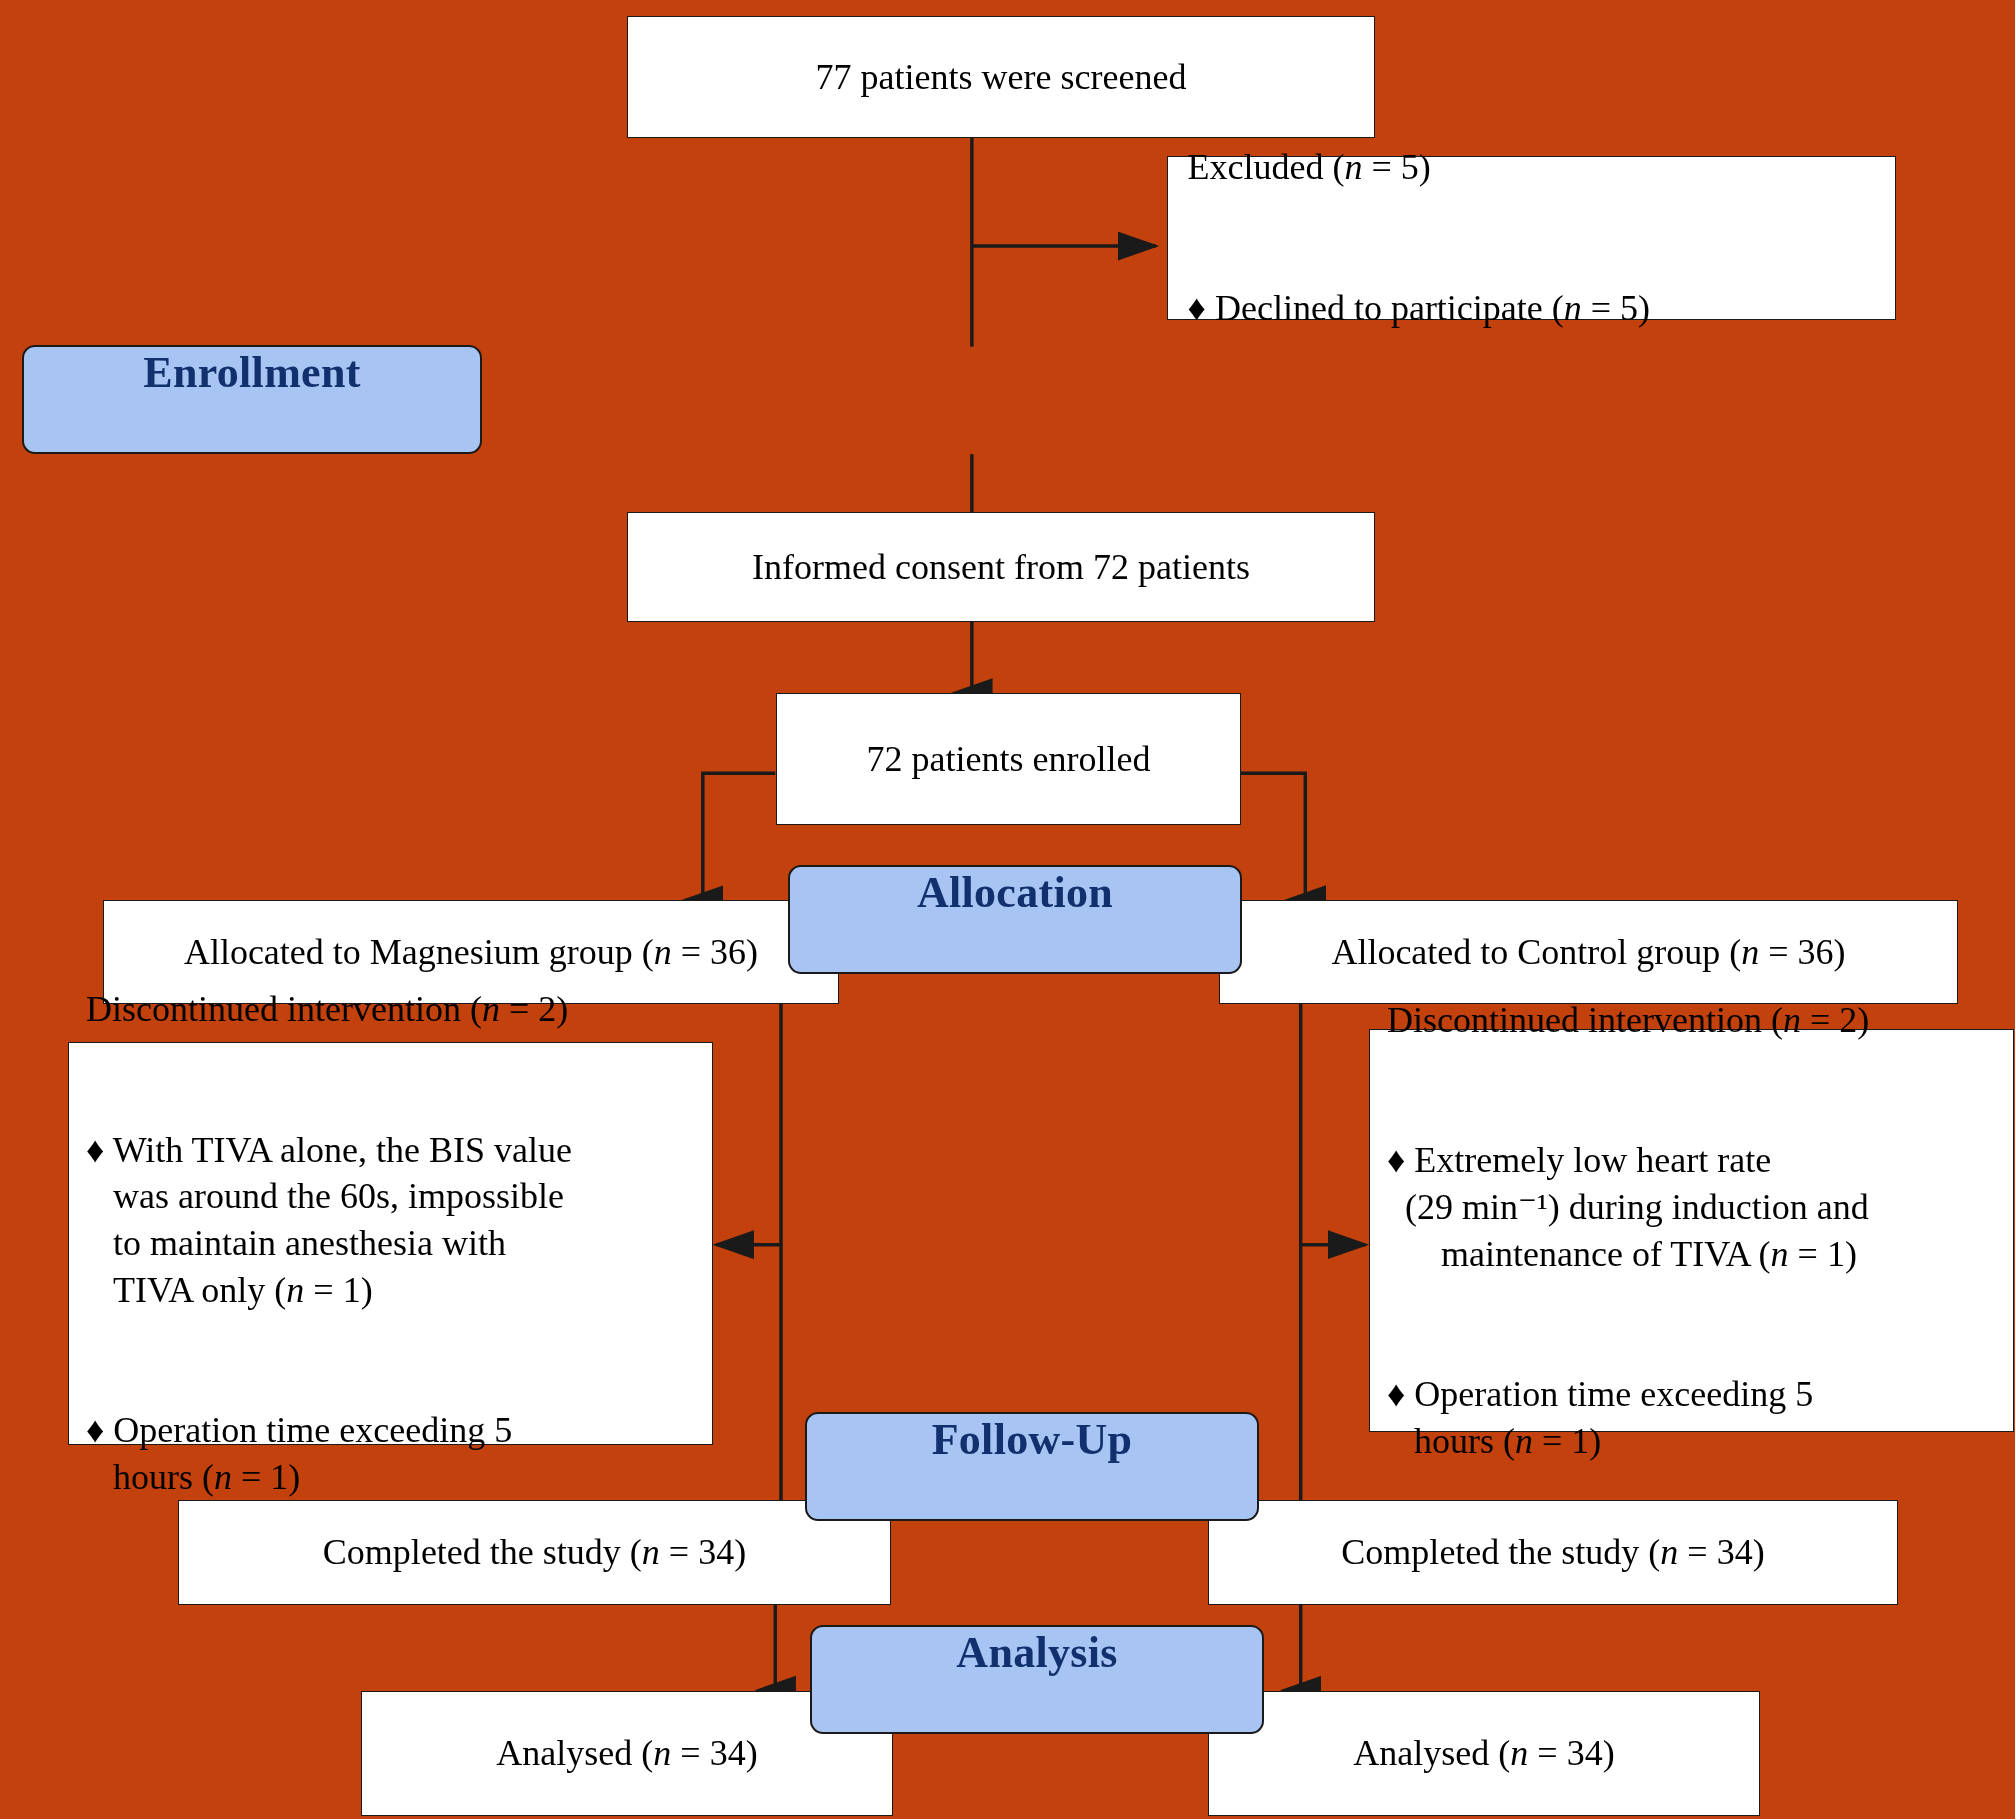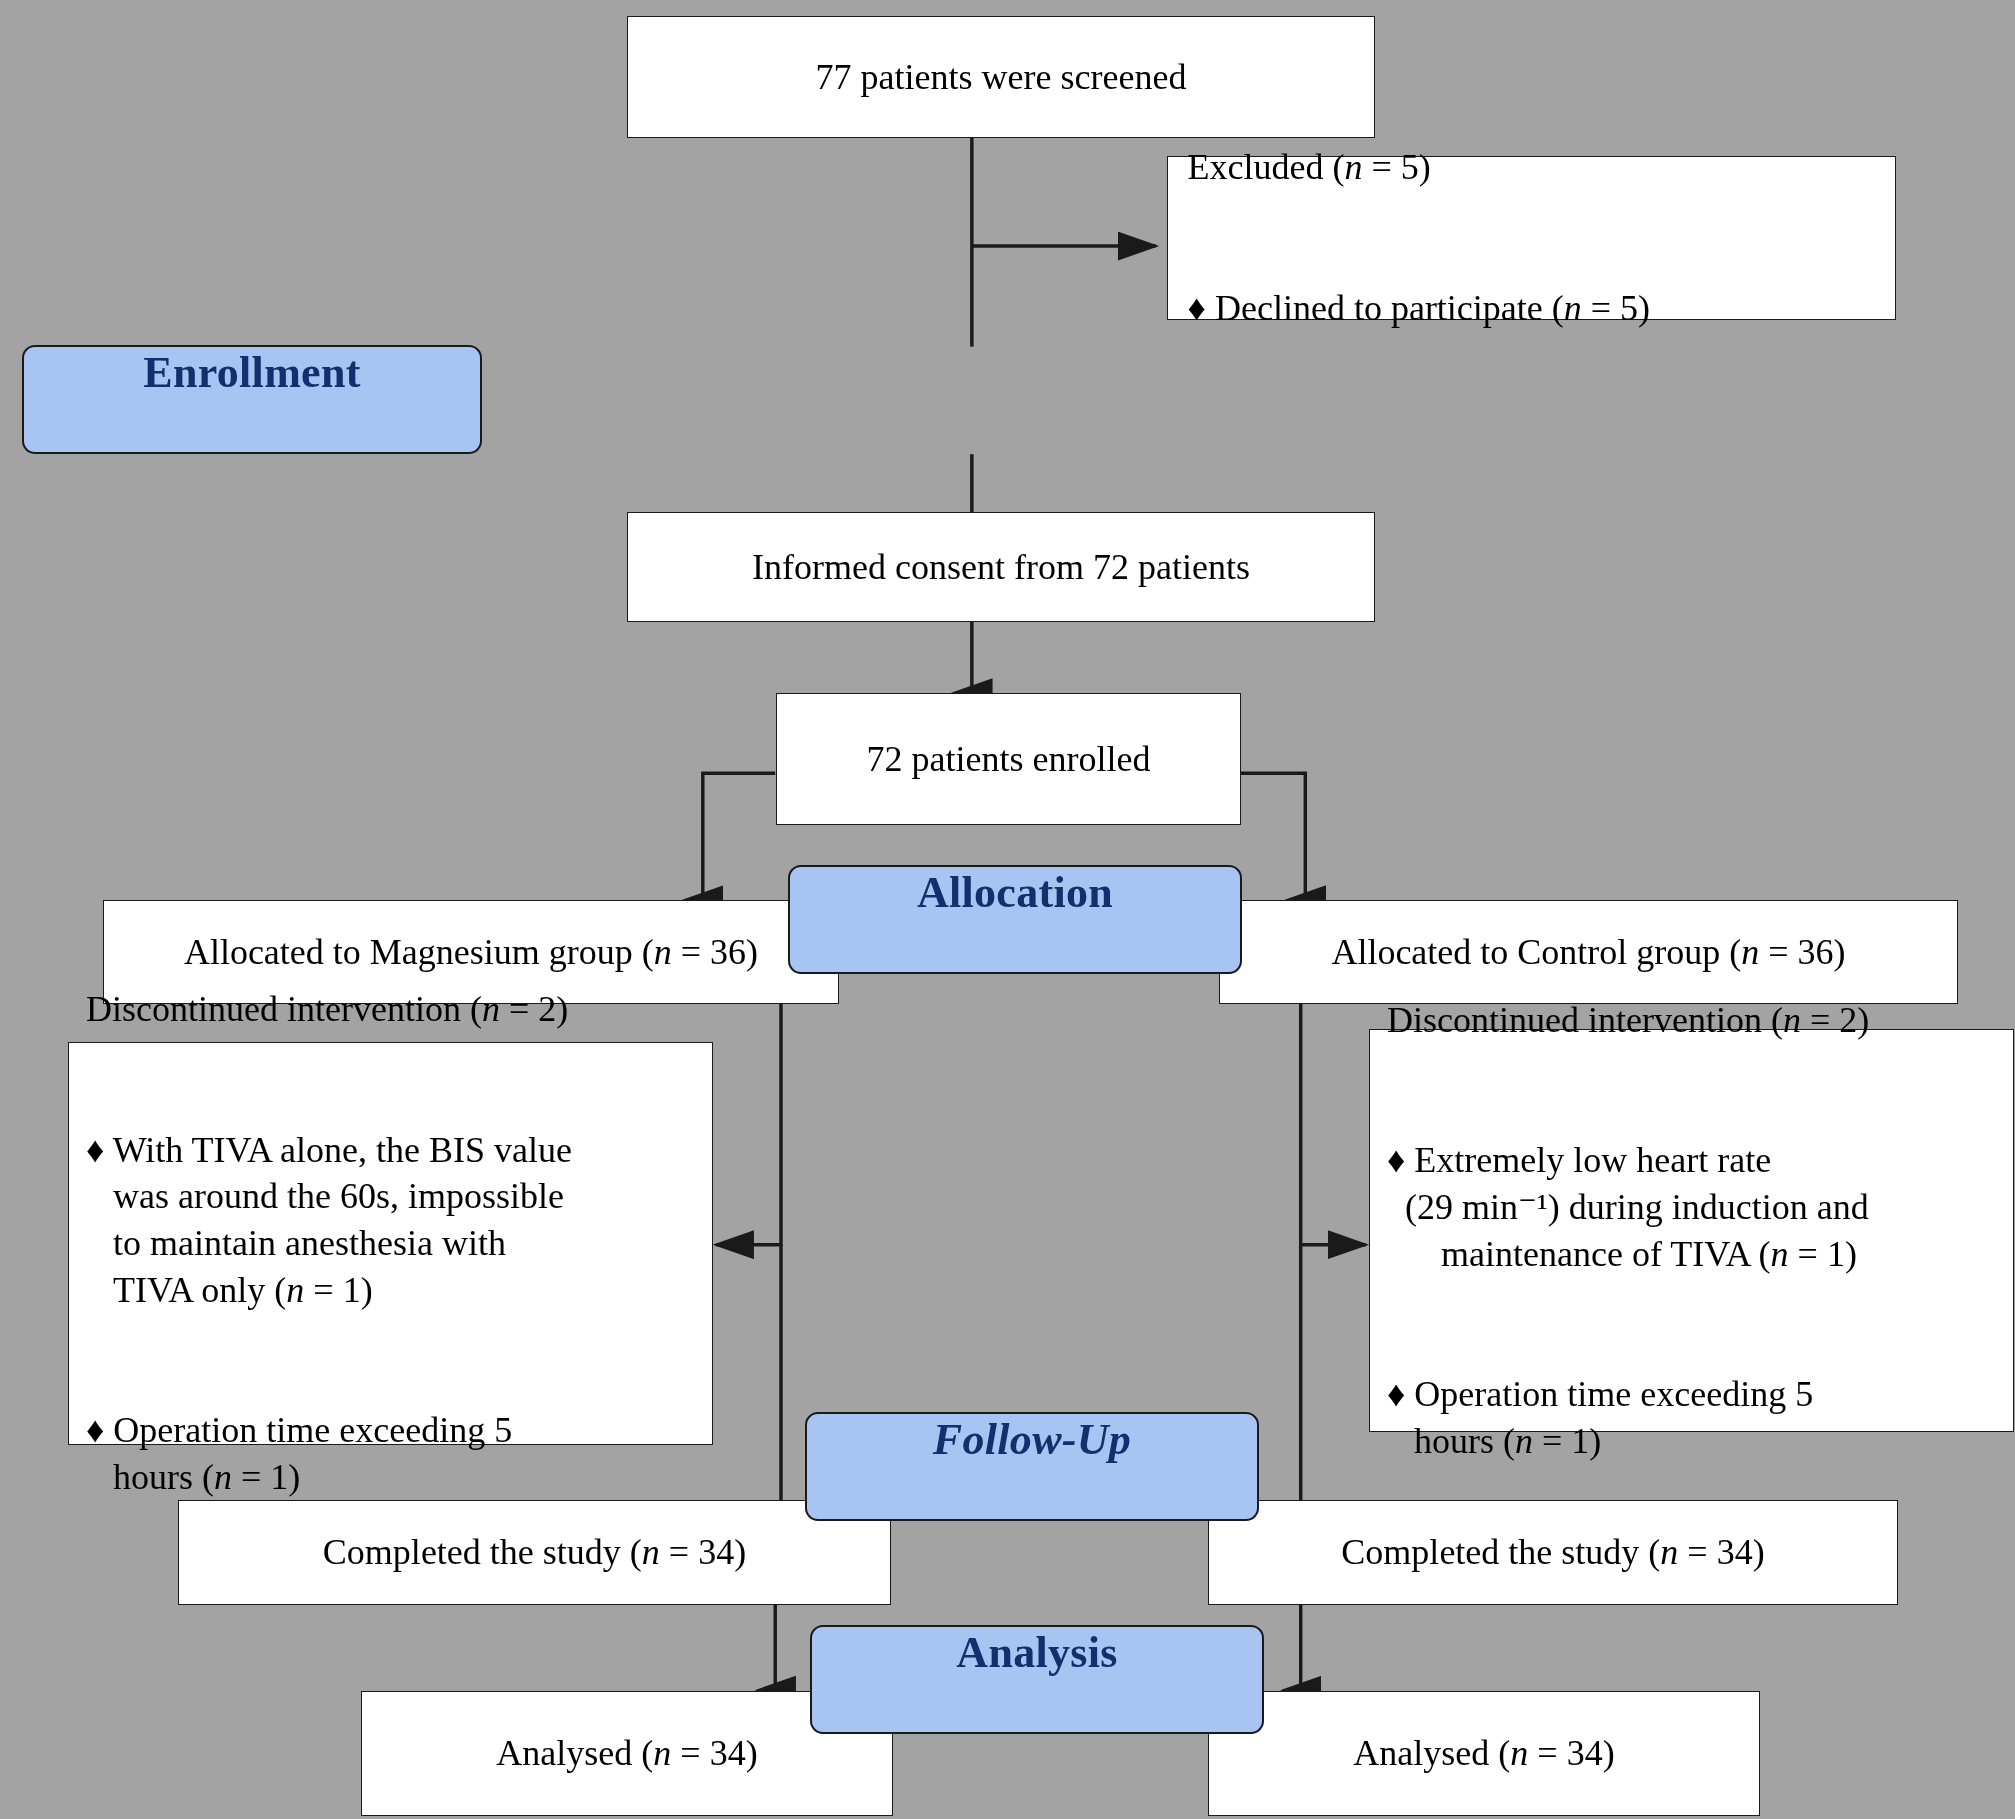--- a/index.html
+++ b/index.html
@@ -7,21 +7,21 @@
     padding: 0;
     background: #ffffff;
   }
   body {
     font-family: "Liberation Serif", "DejaVu Serif", serif;
   }
   #stage {
     position: relative;
     width: 2015px;
     height: 1819px;
-    background: #a3a3a3;
+    background: #c2410c;
     overflow: hidden;
   }
   
   .box {
     position: absolute;
     box-sizing: border-box;
     background: #ffffff;
     border: 1.7px solid #1a1a1a;
     display: flex;
     z-index: 3;
@@ -160,21 +160,21 @@
     <div class="txt" style="padding:0 17px;">
       <span class="bullet-line">Discontinued intervention (<i>n</i> = 2)</span>
       <span class="bullet-line">♦ Extremely low heart rate
   (29 min⁻¹) during induction and
       maintenance of TIVA (<i>n</i> = 1)</span>
       <span class="bullet-line">♦ Operation time exceeding 5
    hours (<i>n</i> = 1)</span>
     </div>
   </div>
 
-  <div class="badge" style="left:805px; top:1412px; width:454px; height:109px;font-style:italic;">
+  <div class="badge" style="left:805px; top:1412px; width:454px; height:109px;">
     <span class="blabel">Follow-Up</span>
   </div>
 
   <div class="box center" style="left:178px; top:1500px; width:713px; height:105px;">
     <span class="txt">Completed the study (<i>n</i> = 34)</span>
   </div>
 
   <div class="box center" style="left:1208px; top:1500px; width:690px; height:105px;">
     <span class="txt">Completed the study (<i>n</i> = 34)</span>
   </div>

